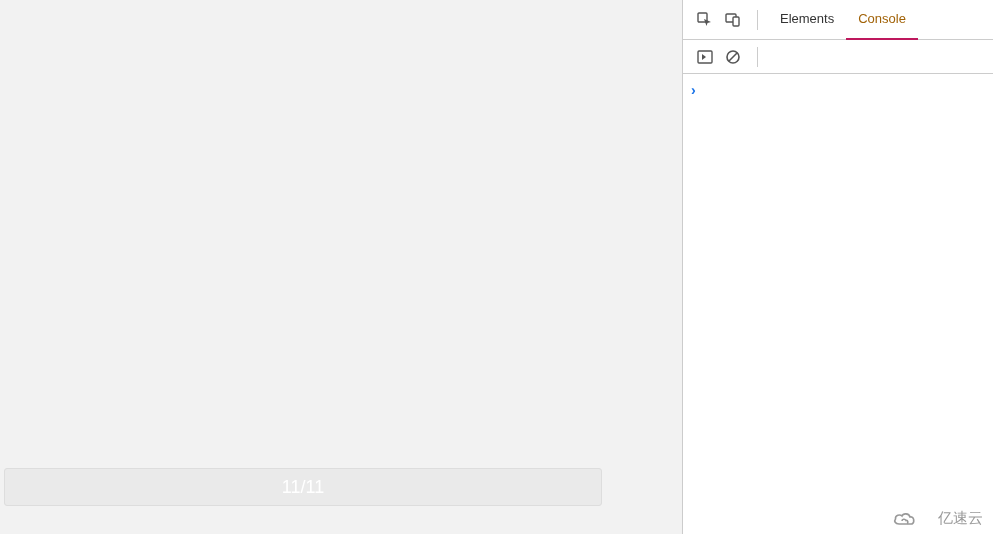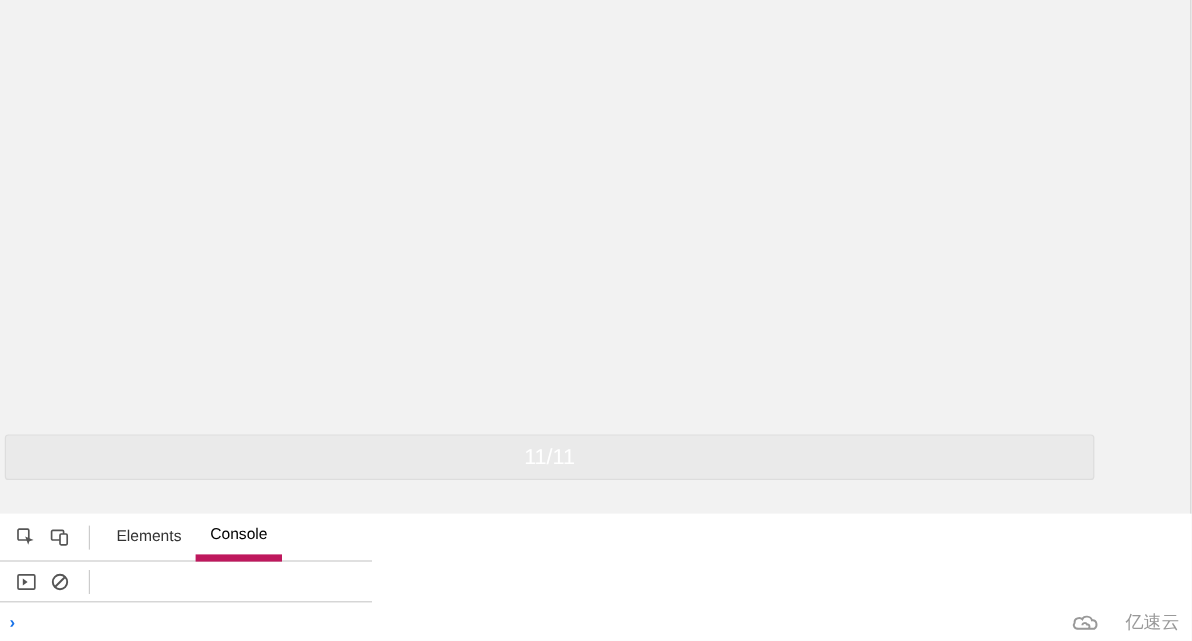--- a/index.html
+++ b/index.html
@@ -6,21 +6,21 @@
     body {
       font-family: -apple-system, BlinkMacSystemFont, "Segoe UI", Arial, sans-serif;
       font-size: 13px;
       color: #333;
       width: 993px;
       height: 534px;
       overflow: hidden;
       position: relative;
       background: #fff;
     }
-    .container { display: flex; width: 100%; height: 100%; flex-direction: column; }
+    .container { display: flex; width: 100%; height: 100%; }
     .left-pane {
       flex: 1;
       background: #f2f2f2;
       border-right: 1px solid #ccc;
       position: relative;
     }
     .bottom-bar {
       position: absolute;
       left: 4px;
       right: 80px;
@@ -69,22 +69,22 @@
       padding: 0 12px;
       height: 40px;
       display: flex;
       align-items: center;
       cursor: pointer;
       color: #333;
       font-size: 13px;
       border-bottom: 2px solid transparent;
     }
     .dt-tab.active {
-      border-bottom: 6px solid #be185d;
-      color: #000000;
+      border-bottom: 2px solid #be185d;
+      color: #a16207;
     }
     .dt-toolbar {
       height: 34px;
       border-bottom: 1px solid #ccc;
       display: flex;
       align-items: center;
       padding: 0 8px;
     }
     .dt-context {
       flex: 1;

